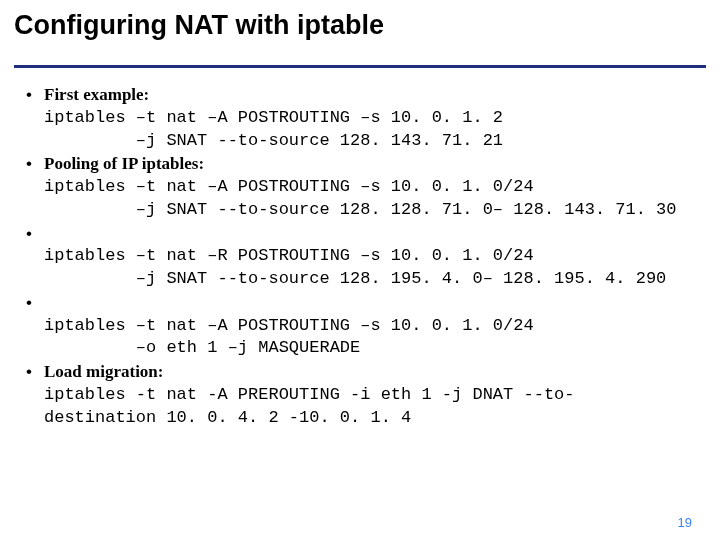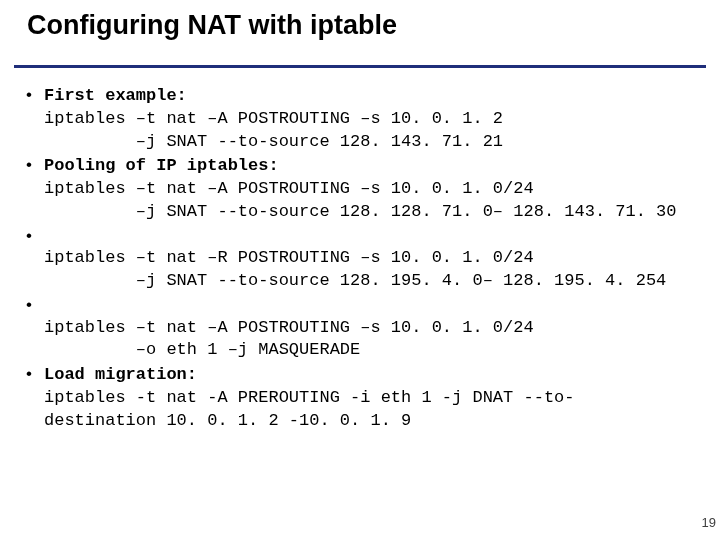--- a/index.html
+++ b/index.html
@@ -14,21 +14,21 @@
   }
   .slide {
     position: relative;
     width: 720px;
     height: 540px;
     box-sizing: border-box;
   }
   .title {
     font-size: 27px;
     font-weight: bold;
-    padding: 10px 0 6px 27px;
+    padding: 10px 0 6px 14px;
     letter-spacing: 0px;
   }
   .hr {
     height: 3px;
     background: #1f2e7a;
     margin: 18px 14px 0 14px;
   }
   .body {
     padding: 16px 20px 0 24px;
     font-size: 17px;
@@ -39,33 +39,33 @@
     padding-left: 20px;
     margin-bottom: 2px;
   }
   .bullet {
     position: absolute;
     left: 2px;
     top: 0;
   }
   .label {
     font-weight: bold;
-    font-family: Liberation Mono, monospace;
+    font-family: Liberation Serif, serif;
   }
   .cmd {
     font-family: "Courier New", Courier, monospace;
     white-space: pre;
     font-size: 17px;
   }
   .pagenum {
     position: absolute;
-    right: 4px;
+    right: 28px;
     bottom: 10px;
     font-size: 13px;
-    color: #404040;
+    color: #3b82f6;
   }
 </style>
 </head>
 <body>
 
 <div class="slide">
 
   <div class="title">Configuring NAT with iptable</div>
   <div class="hr"></div>
 
@@ -82,33 +82,33 @@
       <span class="bullet">•</span>
       <span class="label">Pooling of IP iptables:</span><br>
       <span class="cmd">iptables –t nat –A POSTROUTING –s 10. 0. 1. 0/24
          –j SNAT --to-source 128. 128. 71. 0– 128. 143. 71. 30</span>
     </div>
 
     <div class="item">
       <span class="bullet">•</span>
       <br>
       <span class="cmd">iptables –t nat –R POSTROUTING –s 10. 0. 1. 0/24
-         –j SNAT --to-source 128. 195. 4. 0– 128. 195. 4. 254</span>
+         –j SNAT --to-source 128. 195. 4. 0– 128. 195. 4. 290</span>
     </div>
 
     <div class="item">
       <span class="bullet">•</span>
       <br>
       <span class="cmd">iptables –t nat –A POSTROUTING –s 10. 0. 1. 0/24
          –o eth 1 –j MASQUERADE</span>
     </div>
 
     <div class="item">
       <span class="bullet">•</span>
       <span class="label">Load migration:</span><br>
       <span class="cmd">iptables -t nat -A PREROUTING -i eth 1 -j DNAT --to-
-destination 10. 0. 1. 2 -10. 0. 1. 9</span>
+destination 10. 0. 4. 2 -10. 0. 1. 4</span>
     </div>
 
   </div>
 
   <div class="pagenum">19</div>
 </div>
 
 </body></html>

